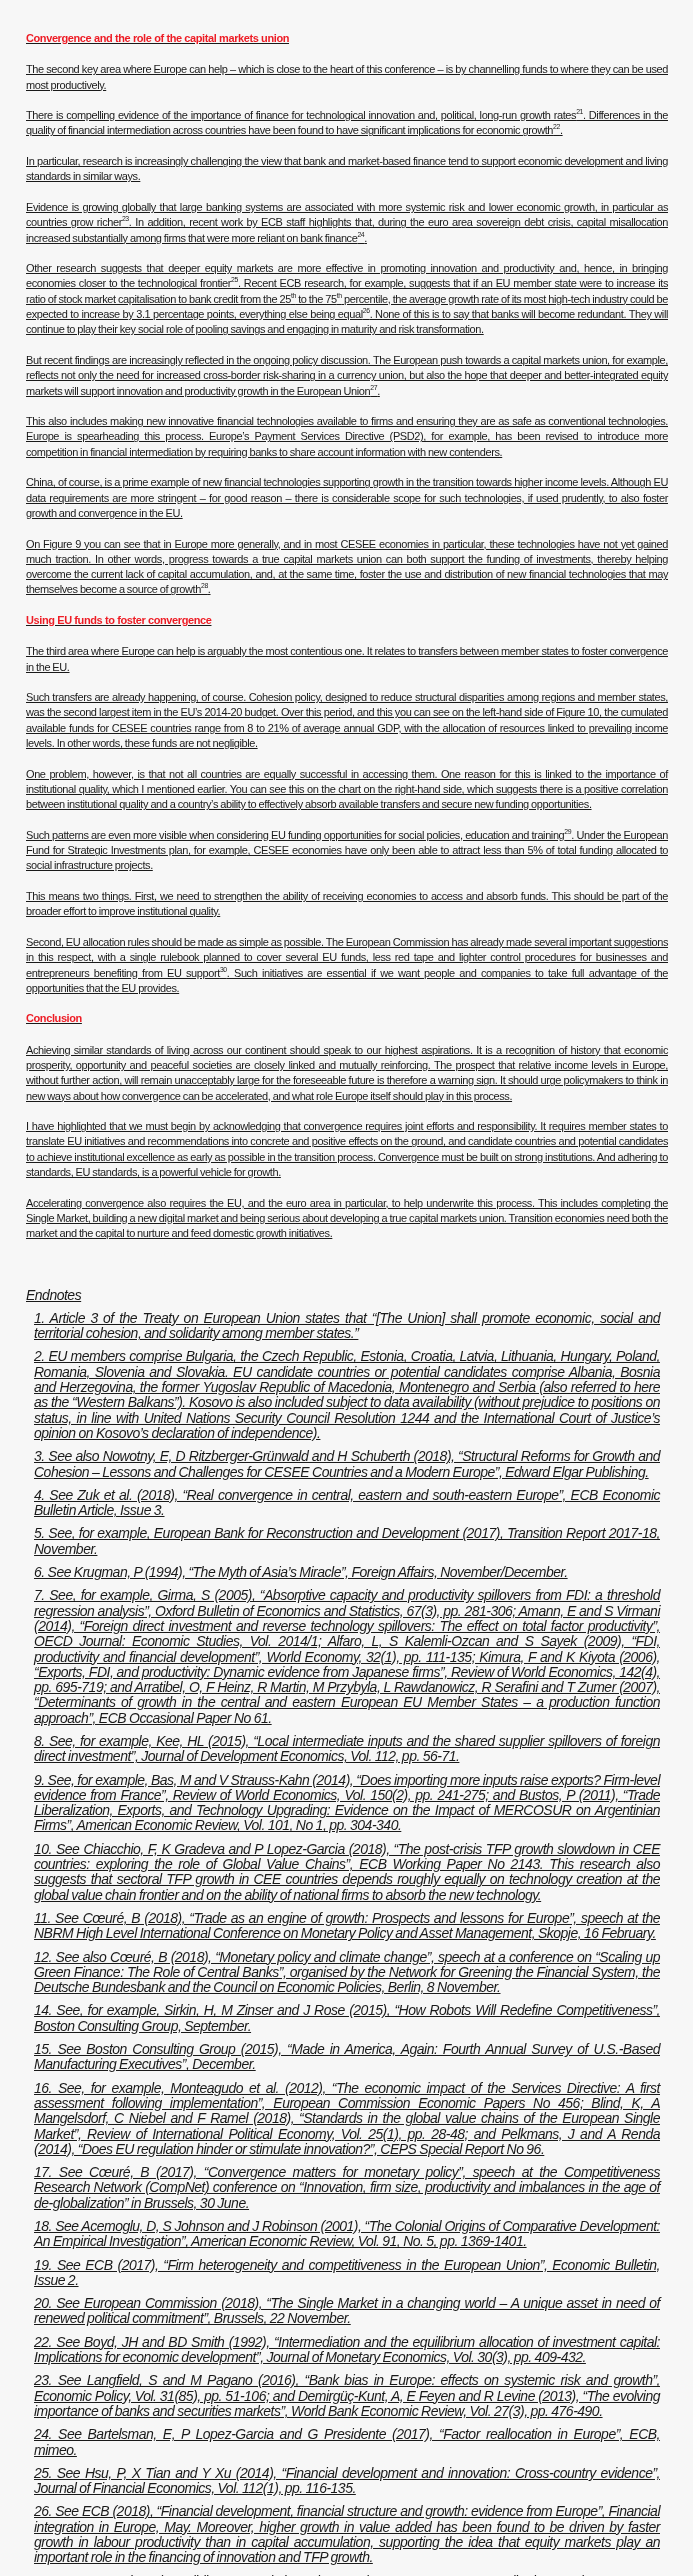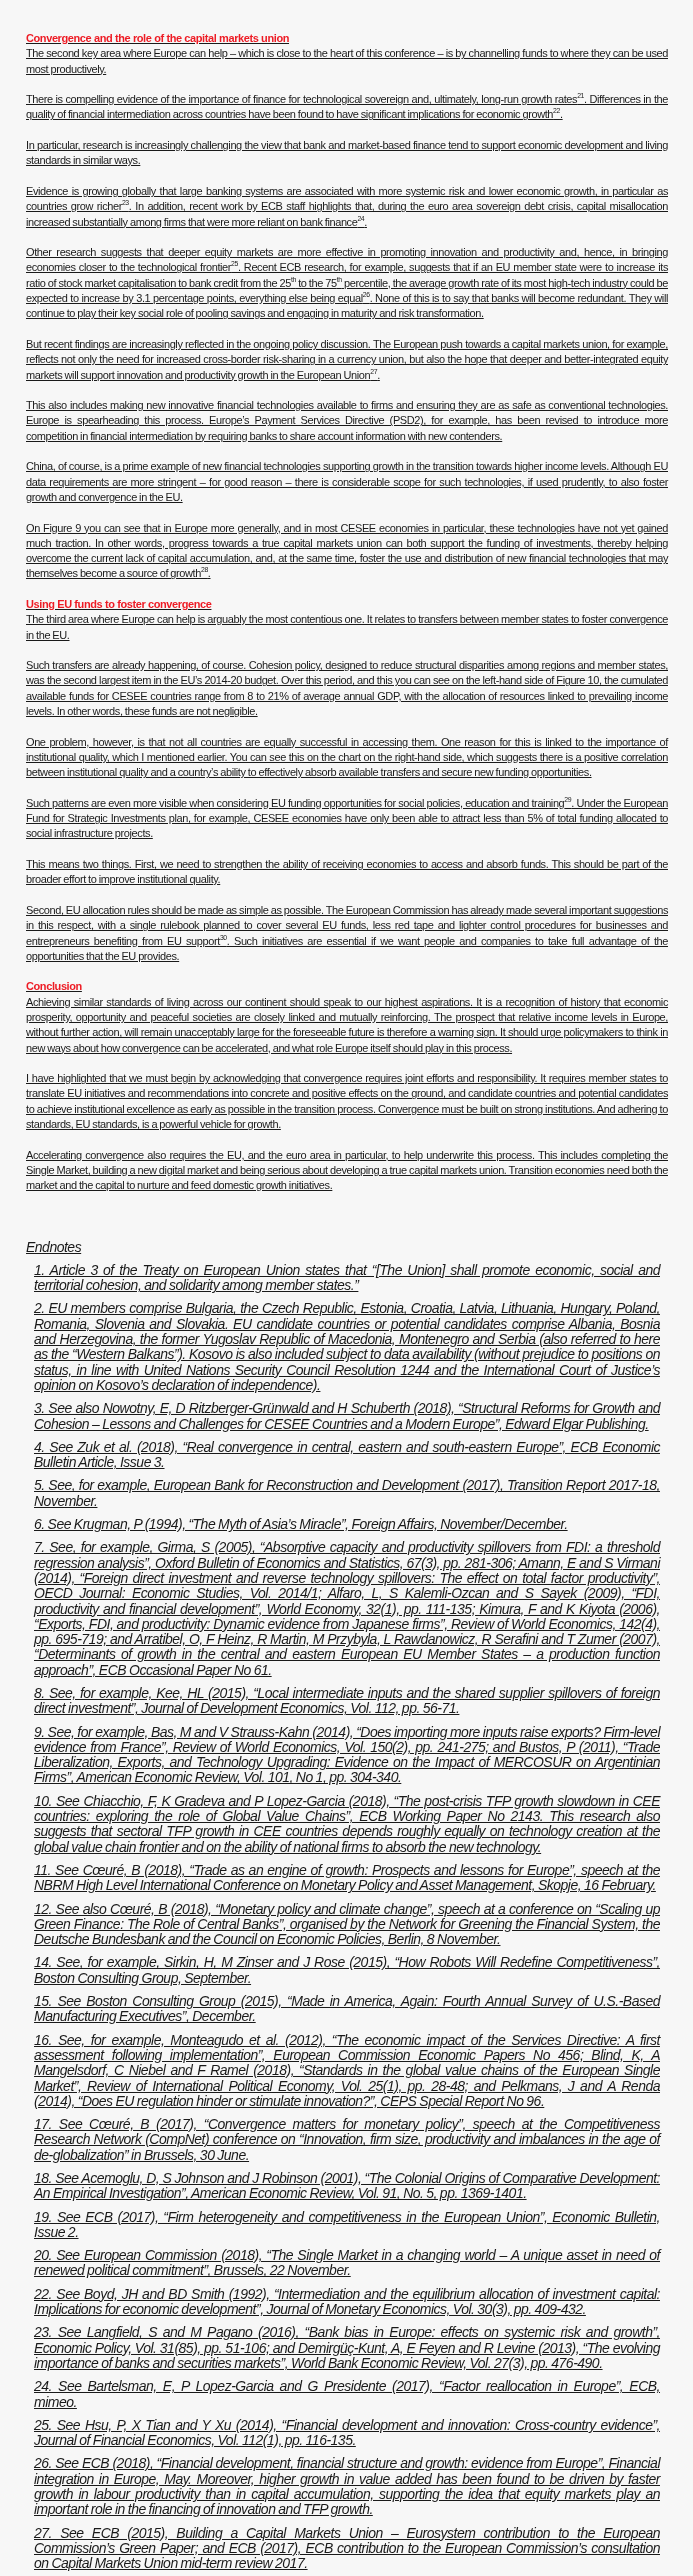--- a/index.html
+++ b/index.html
@@ -25,21 +25,21 @@
     margin: 0;
   }
   p.body {
     font-size: 11px;
     line-height: 15.3px;
     letter-spacing: -0.4px;
     word-spacing: -0.4px;
     text-align: justify;
     margin: 0 0 15.3px 0;
   }
-  .heading + p.body { margin-top: 0; }
+  .heading + p.body { margin-top: 16px; }
   sup { font-size: 6.9px; line-height: 0; vertical-align: super; }
   .endnotes {
     margin-top: 46px;
     font-style: italic;
     font-size: 14px;
     line-height: 15.3px;
     letter-spacing: -0.5px;
     word-spacing: -0.5px;
     text-align: justify;
   }
@@ -60,21 +60,21 @@
   }
 </style>
 </head>
 <body>
 
 <div class="page">
   <div id="sections">
       <div class="section">
         <div class="heading">Convergence and the role of the capital markets union</div>
         <p class="body"><span>The second key area where Europe can help – which is close to the heart of this conference – is by channelling funds to where they can be used most productively.</span></p>
-        <p class="body"><span>There is compelling evidence of the importance of finance for technological sovereign and, ultimately, long-run growth rates</span><sup>21</sup><span>. Differences in the quality of financial intermediation across countries have been found to have significant implications for economic growth</span><sup>22</sup><span>.</span></p>
+        <p class="body"><span>There is compelling evidence of the importance of finance for technological innovation and, political, long-run growth rates</span><sup>21</sup><span>. Differences in the quality of financial intermediation across countries have been found to have significant implications for economic growth</span><sup>22</sup><span>.</span></p>
         <p class="body"><span>In particular, research is increasingly challenging the view that bank and market-based finance tend to support economic development and living standards in similar ways.</span></p>
         <p class="body"><span>Evidence is growing globally that large banking systems are associated with more systemic risk and lower economic growth, in particular as countries grow richer</span><sup>23</sup><span>. In addition, recent work by ECB staff highlights that, during the euro area sovereign debt crisis, capital misallocation increased substantially among firms that were more reliant on bank finance</span><sup>24</sup><span>.</span></p>
         <p class="body"><span>Other research suggests that deeper equity markets are more effective in promoting innovation and productivity and, hence, in bringing economies closer to the technological frontier</span><sup>25</sup><span>. Recent ECB research, for example, suggests that if an EU member state were to increase its ratio of stock market capitalisation to bank credit from the 25</span><sup>th</sup><span> to the 75</span><sup>th</sup><span> percentile, the average growth rate of its most high-tech industry could be expected to increase by 3.1 percentage points, everything else being equal</span><sup>26</sup><span>. None of this is to say that banks will become redundant. They will continue to play their key social role of pooling savings and engaging in maturity and risk transformation.</span></p>
         <p class="body"><span>But recent findings are increasingly reflected in the ongoing policy discussion. The European push towards a capital markets union, for example, reflects not only the need for increased cross-border risk-sharing in a currency union, but also the hope that deeper and better-integrated equity markets will support innovation and productivity growth in the European Union</span><sup>27</sup><span>.</span></p>
         <p class="body"><span>This also includes making new innovative financial technologies available to firms and ensuring they are as safe as conventional technologies. Europe is spearheading this process. Europe’s Payment Services Directive (PSD2), for example, has been revised to introduce more competition in financial intermediation by requiring banks to share account information with new contenders.</span></p>
         <p class="body"><span>China, of course, is a prime example of new financial technologies supporting growth in the transition towards higher income levels. Although EU data requirements are more stringent – for good reason – there is considerable scope for such technologies, if used prudently, to also foster growth and convergence in the EU.</span></p>
         <p class="body"><span>On Figure 9 you can see that in Europe more generally, and in most CESEE economies in particular, these technologies have not yet gained much traction. In other words, progress towards a true capital markets union can both support the funding of investments, thereby helping overcome the current lack of capital accumulation, and, at the same time, foster the use and distribution of new financial technologies that may themselves become a source of growth</span><sup>28</sup><span>.</span></p>
       </div>
       <div class="section">
         <div class="heading">Using EU funds to foster convergence</div>

